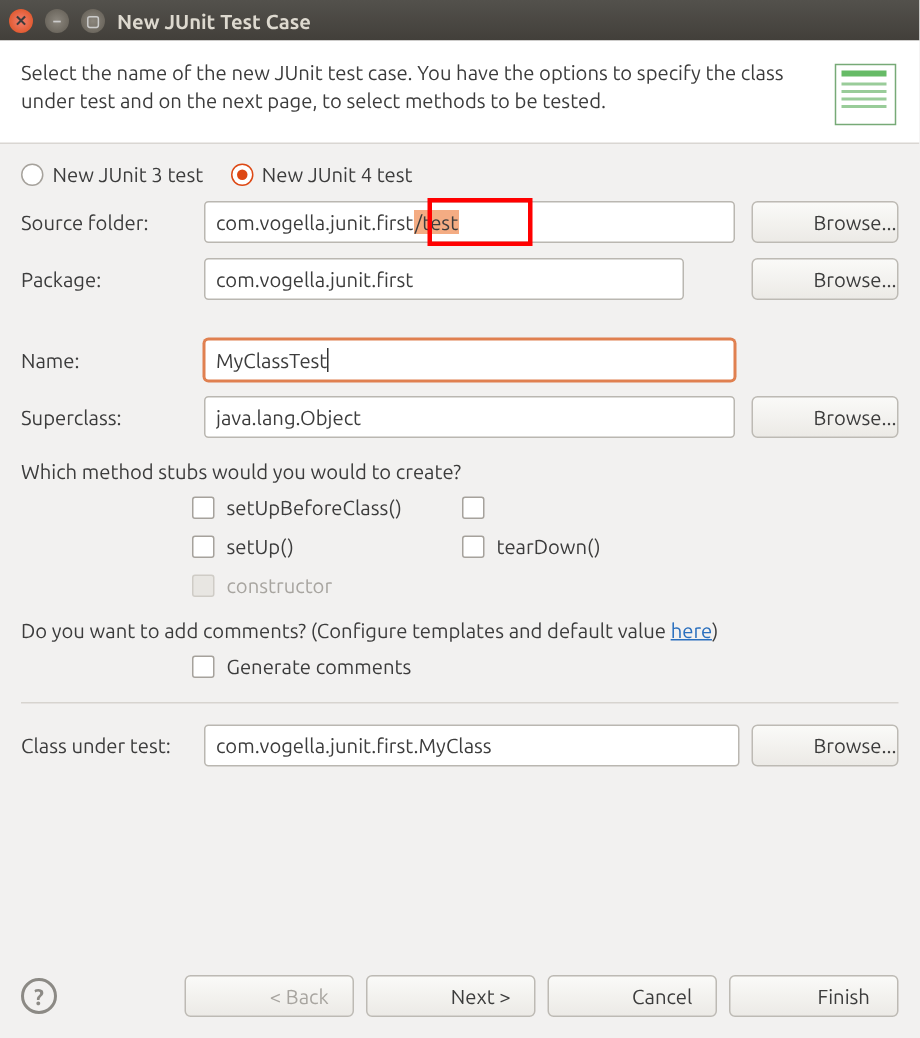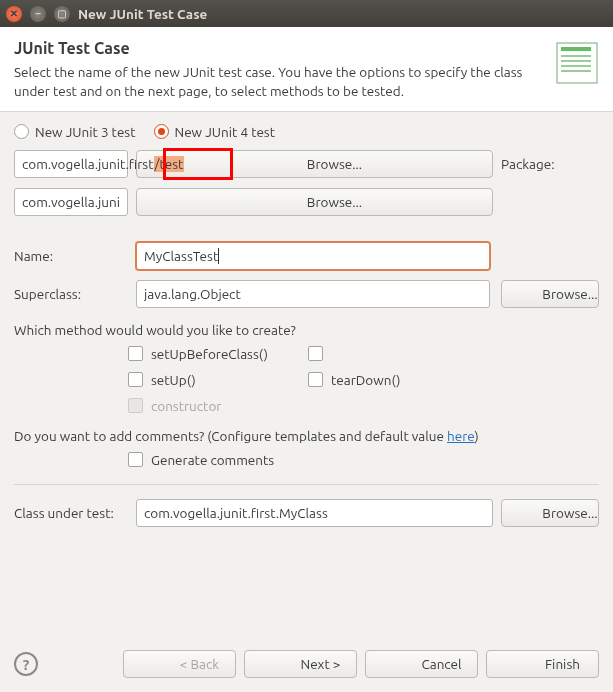--- a/index.html
+++ b/index.html
@@ -129,21 +129,20 @@
 
 <div class="titlebar">
   <span class="win-btn win-close">✕</span>
   <span class="win-btn win-min">–</span>
   <span class="win-btn win-max">▢</span>
   <span>New JUnit Test Case</span>
 </div>
 
 <div class="header">
   <div class="header-text">
-    <h1>JUnit Test Case</h1>
     <p>Select the name of the new JUnit test case. You have the options to specify the class under test and on the next page, to select methods to be tested.</p>
   </div>
   <svg class="header-icon" viewBox="0 0 44 44">
     <rect x="2" y="2" width="40" height="40" fill="none" stroke="#7a7" stroke-width="1"></rect>
     <rect x="6" y="6" width="30" height="4" fill="#6b6"></rect>
     <rect x="6" y="14" width="30" height="2" fill="#9c9"></rect>
     <rect x="6" y="19" width="30" height="2" fill="#9c9"></rect>
     <rect x="6" y="24" width="30" height="2" fill="#9c9"></rect>
     <rect x="6" y="29" width="30" height="2" fill="#9c9"></rect>
   </svg>
@@ -155,20 +154,21 @@
       <span class="radio-dot"></span>
       <span>New JUnit 3 test</span>
     </label>
     <label class="radio">
       <span class="radio-dot sel"></span>
       <span>New JUnit 4 test</span>
     </label>
   </div>
 
   <div class="form-grid">
+    <div class="lbl">Source folder:</div>
     <div class="fake-input src-folder" style="position:relative; max-width:354px;">
       <span>com.vogella.junit.first</span>
         <span class="sel-text">/test</span>
       <span class="red-box" style="left:148px; width:70px;"></span>
     </div>
     <button class="btn">Browse...</button>
 
     <div class="lbl">Package:</div>
     <input class="text" style="max-width: 320px;" value="com.vogella.junit.first">
     <button class="btn">Browse...</button>
@@ -180,21 +180,21 @@
       <span>MyClassTest</span>
         <span class="caret"></span>
     </div>
     <div></div>
 
     <div class="lbl">Superclass:</div>
     <input class="text" style="max-width: 354px;" value="java.lang.Object">
     <button class="btn">Browse...</button>
   </div>
 
-  <div class="section-label">Which method would would you like to create?</div>
+  <div class="section-label">Which method stubs would you would to create?</div>
   <div class="stub-grid">
     <div></div>
     <label class="chk">
         <span class="chk-box"></span>
         <span>setUpBeforeClass()</span>
       </label>
     <label class="chk">
         <span class="chk-box"></span>
       </label>
     <div></div>

